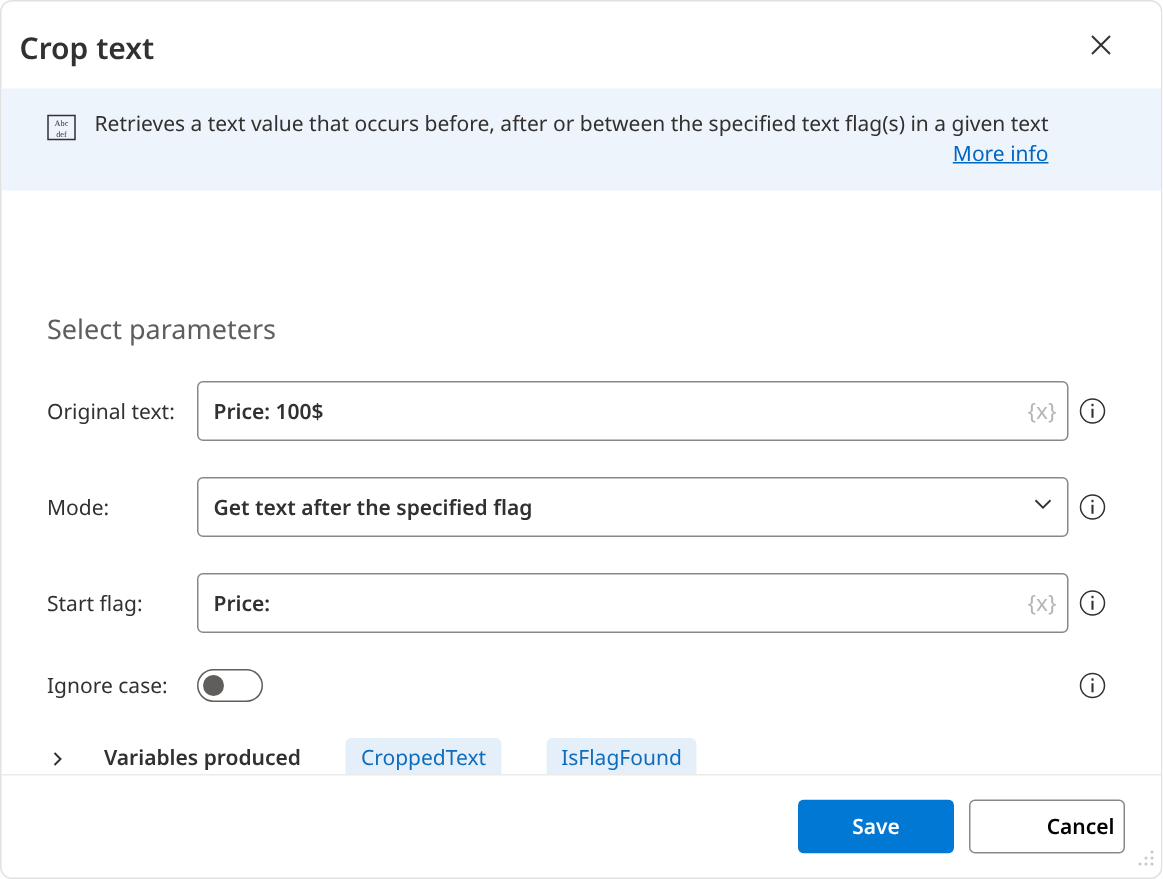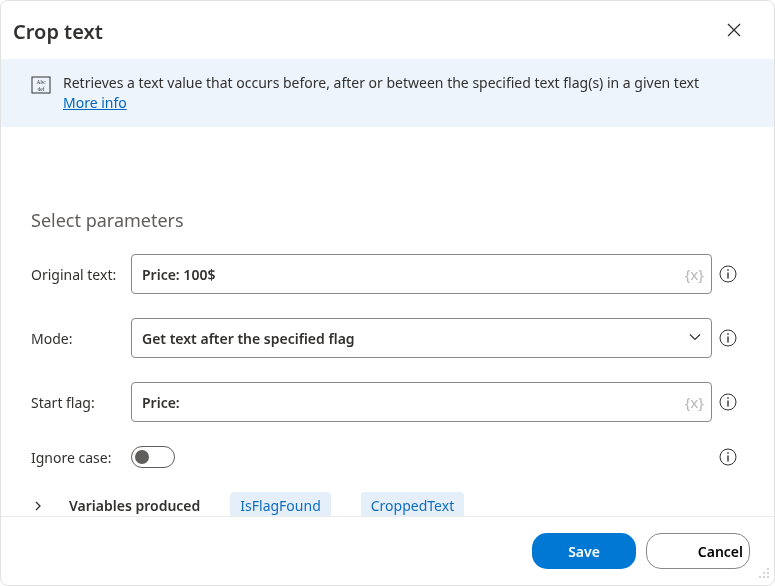--- a/index.html
+++ b/index.html
@@ -37,20 +37,21 @@
     cursor: pointer;
     border: none; background: none;
     color: #323130;
   }
   .info-banner {
     background: #eef4fc;
     padding: 14px 30px;
     display: flex;
     gap: 12px;
     align-items: flex-start;
+    text-align: right;
   }
   .info-banner .ic {
     flex: 0 0 auto;
     width: 20px; height: 20px;
     margin-top: 2px;
     color: #323130;
   }
   .info-banner .txt {
     font-size: 14px;
     line-height: 20px;
@@ -166,21 +167,21 @@
     border-top: 1px solid #edebe9;
     padding: 16px 24px;
     display: flex;
     justify-content: flex-end;
     gap: 10px;
     position: relative;
   }
   .btn {
     height: 36px;
     min-width: 104px;
-    border-radius: 15px;
+    border-radius: 4px;
     font-size: 14px;
     font-weight: 600;
     cursor: pointer;
     border: 1px solid transparent;
     font-family: inherit;
   }
   .btn.primary { background: #0078d4; color: #fff; }
   .btn.secondary { background: #fff; color: #000000; border-color: #8a8886; text-align: right; }
   .grip {
     position: absolute;
@@ -294,22 +295,22 @@
       </div>
     </div>
 
     <div class="vars-row">
       <span class="chev-right">
         <svg width="12" height="12" viewBox="0 0 12 12">
             <path d="M4 2 L8 6 L4 10" fill="none" stroke="currentColor" stroke-width="1.3"></path>
           </svg>
       </span>
       <span class="vars-label">Variables produced</span>
+      <span class="var-chip">CroppedText</span>
       <span class="var-chip">IsFlagFound</span>
-      <span class="var-chip">CroppedText</span>
     </div>
 
   </div>
 
   <div class="footer">
     <button class="btn primary">Save</button>
     <button class="btn secondary">Cancel</button>
     <span class="grip">
       <svg width="12" height="12" viewBox="0 0 12 12">
         <circle cx="10" cy="2" r="1" fill="currentColor"></circle>

